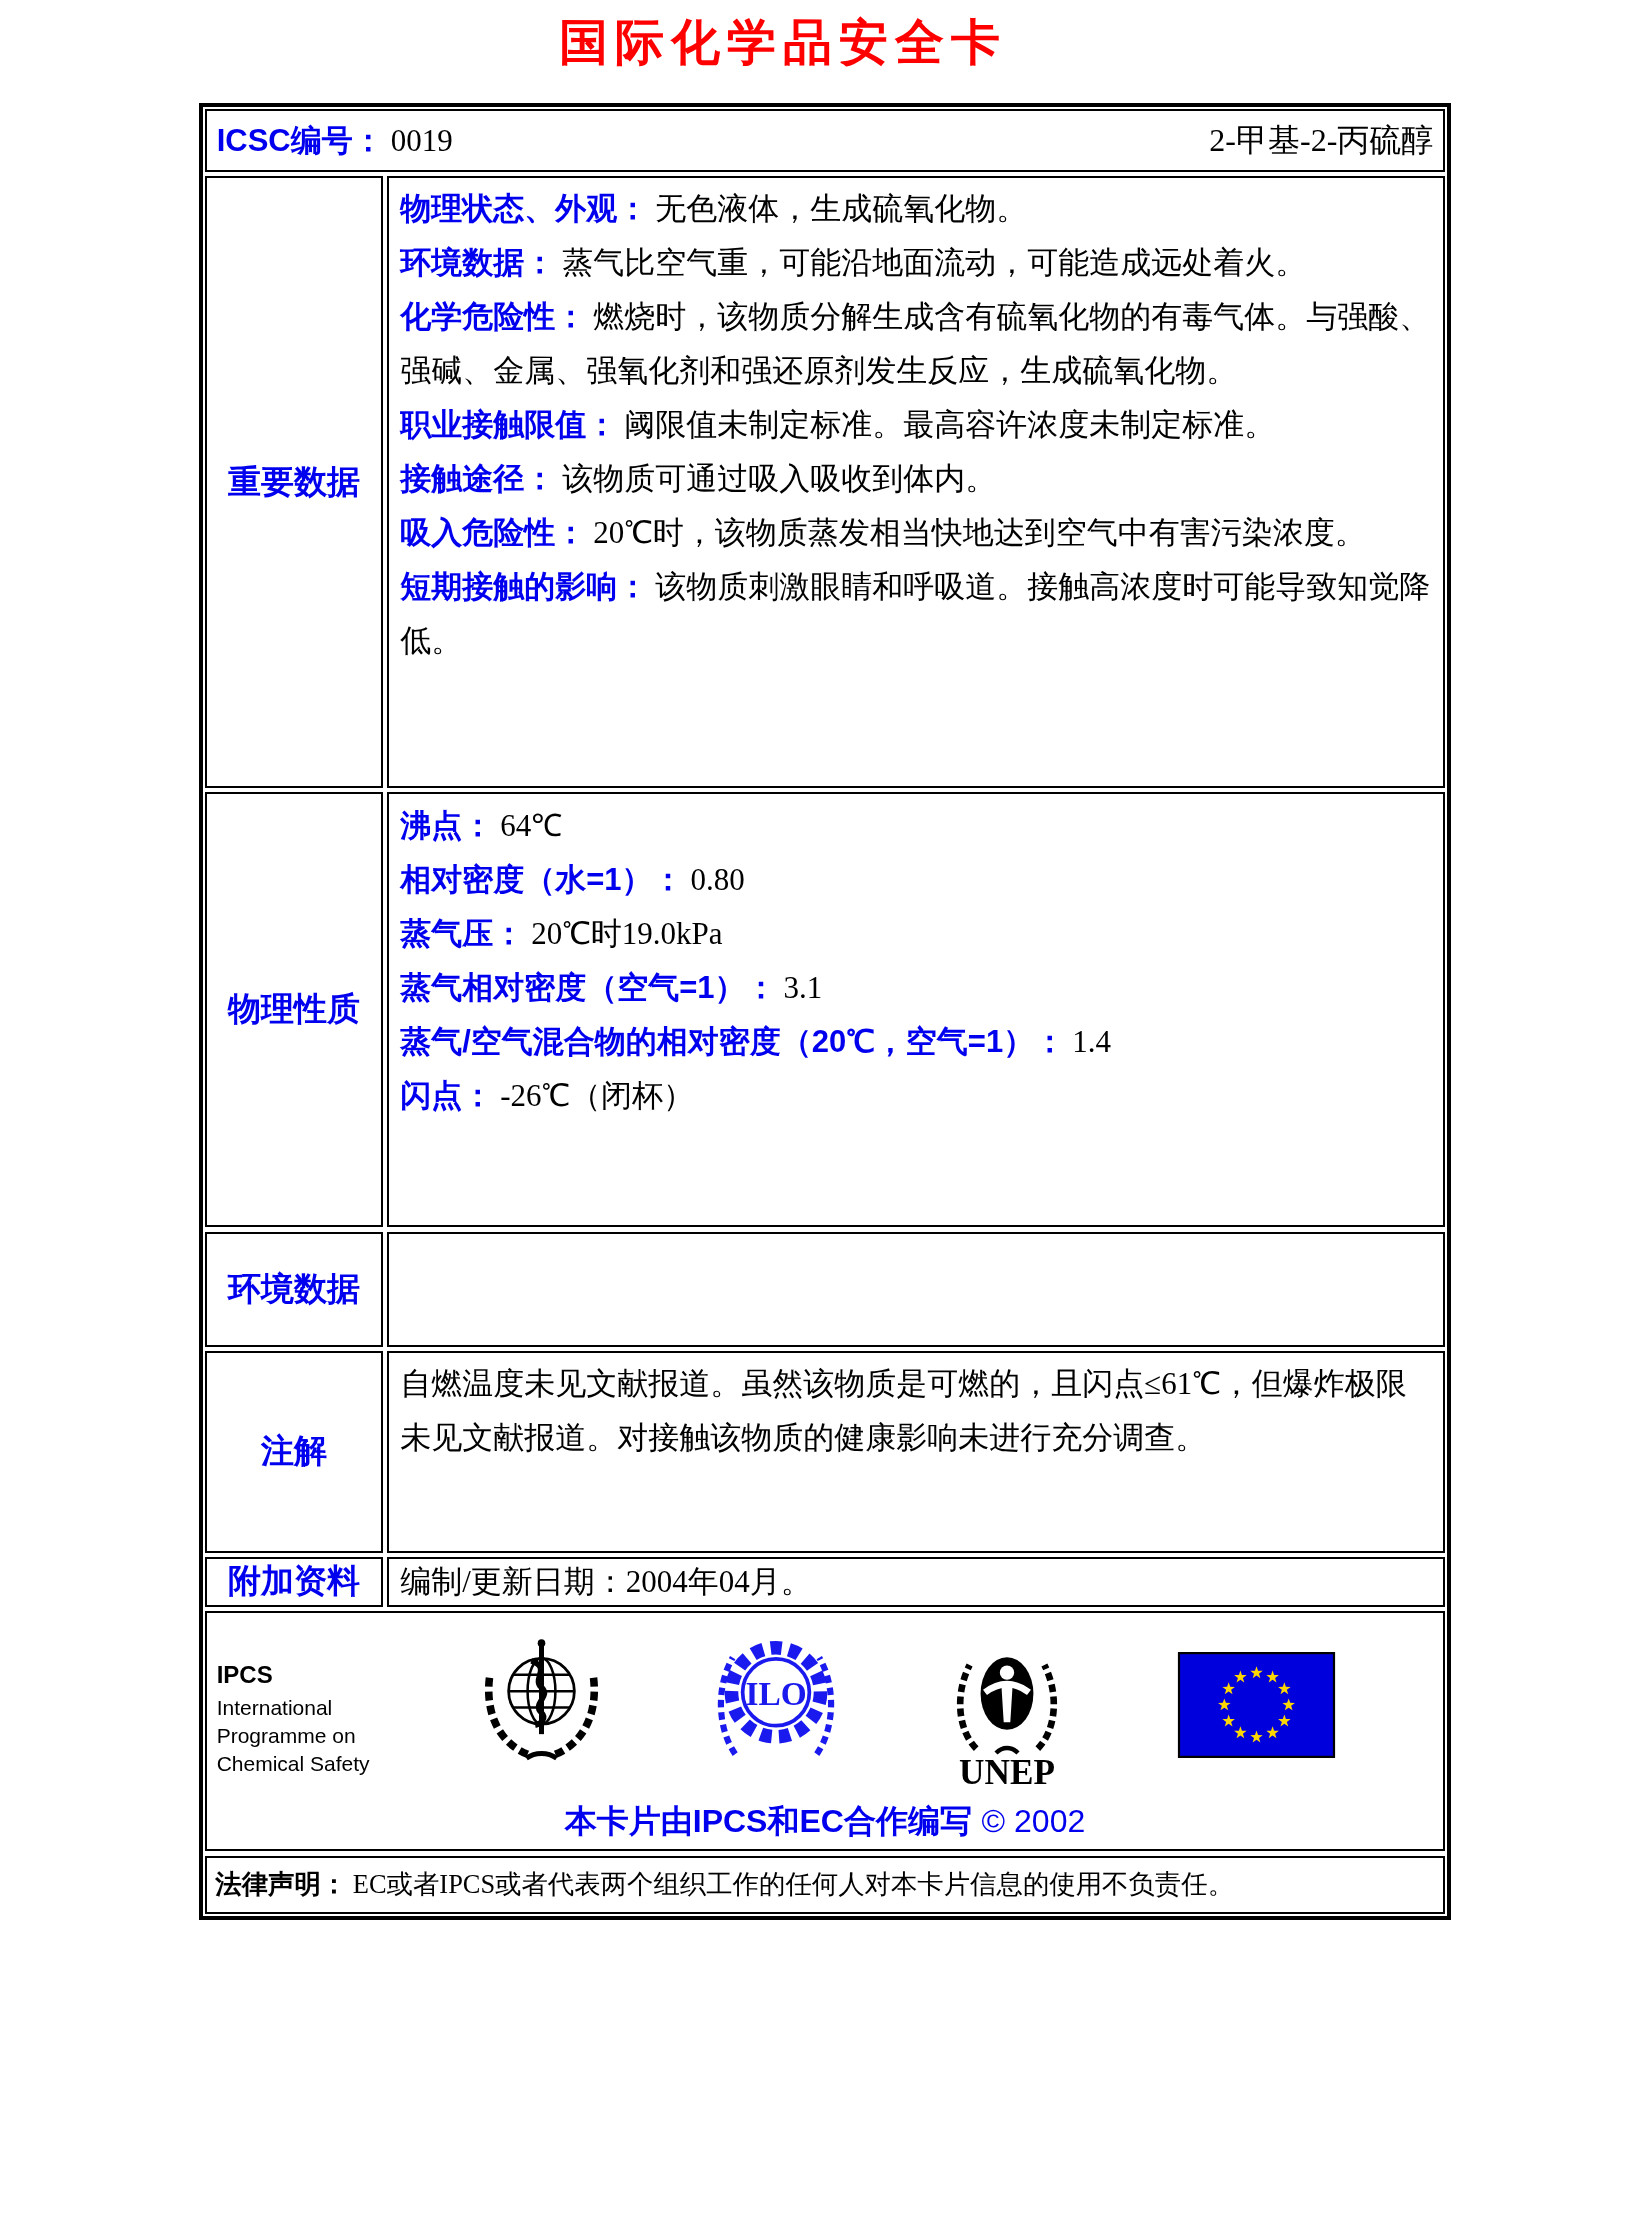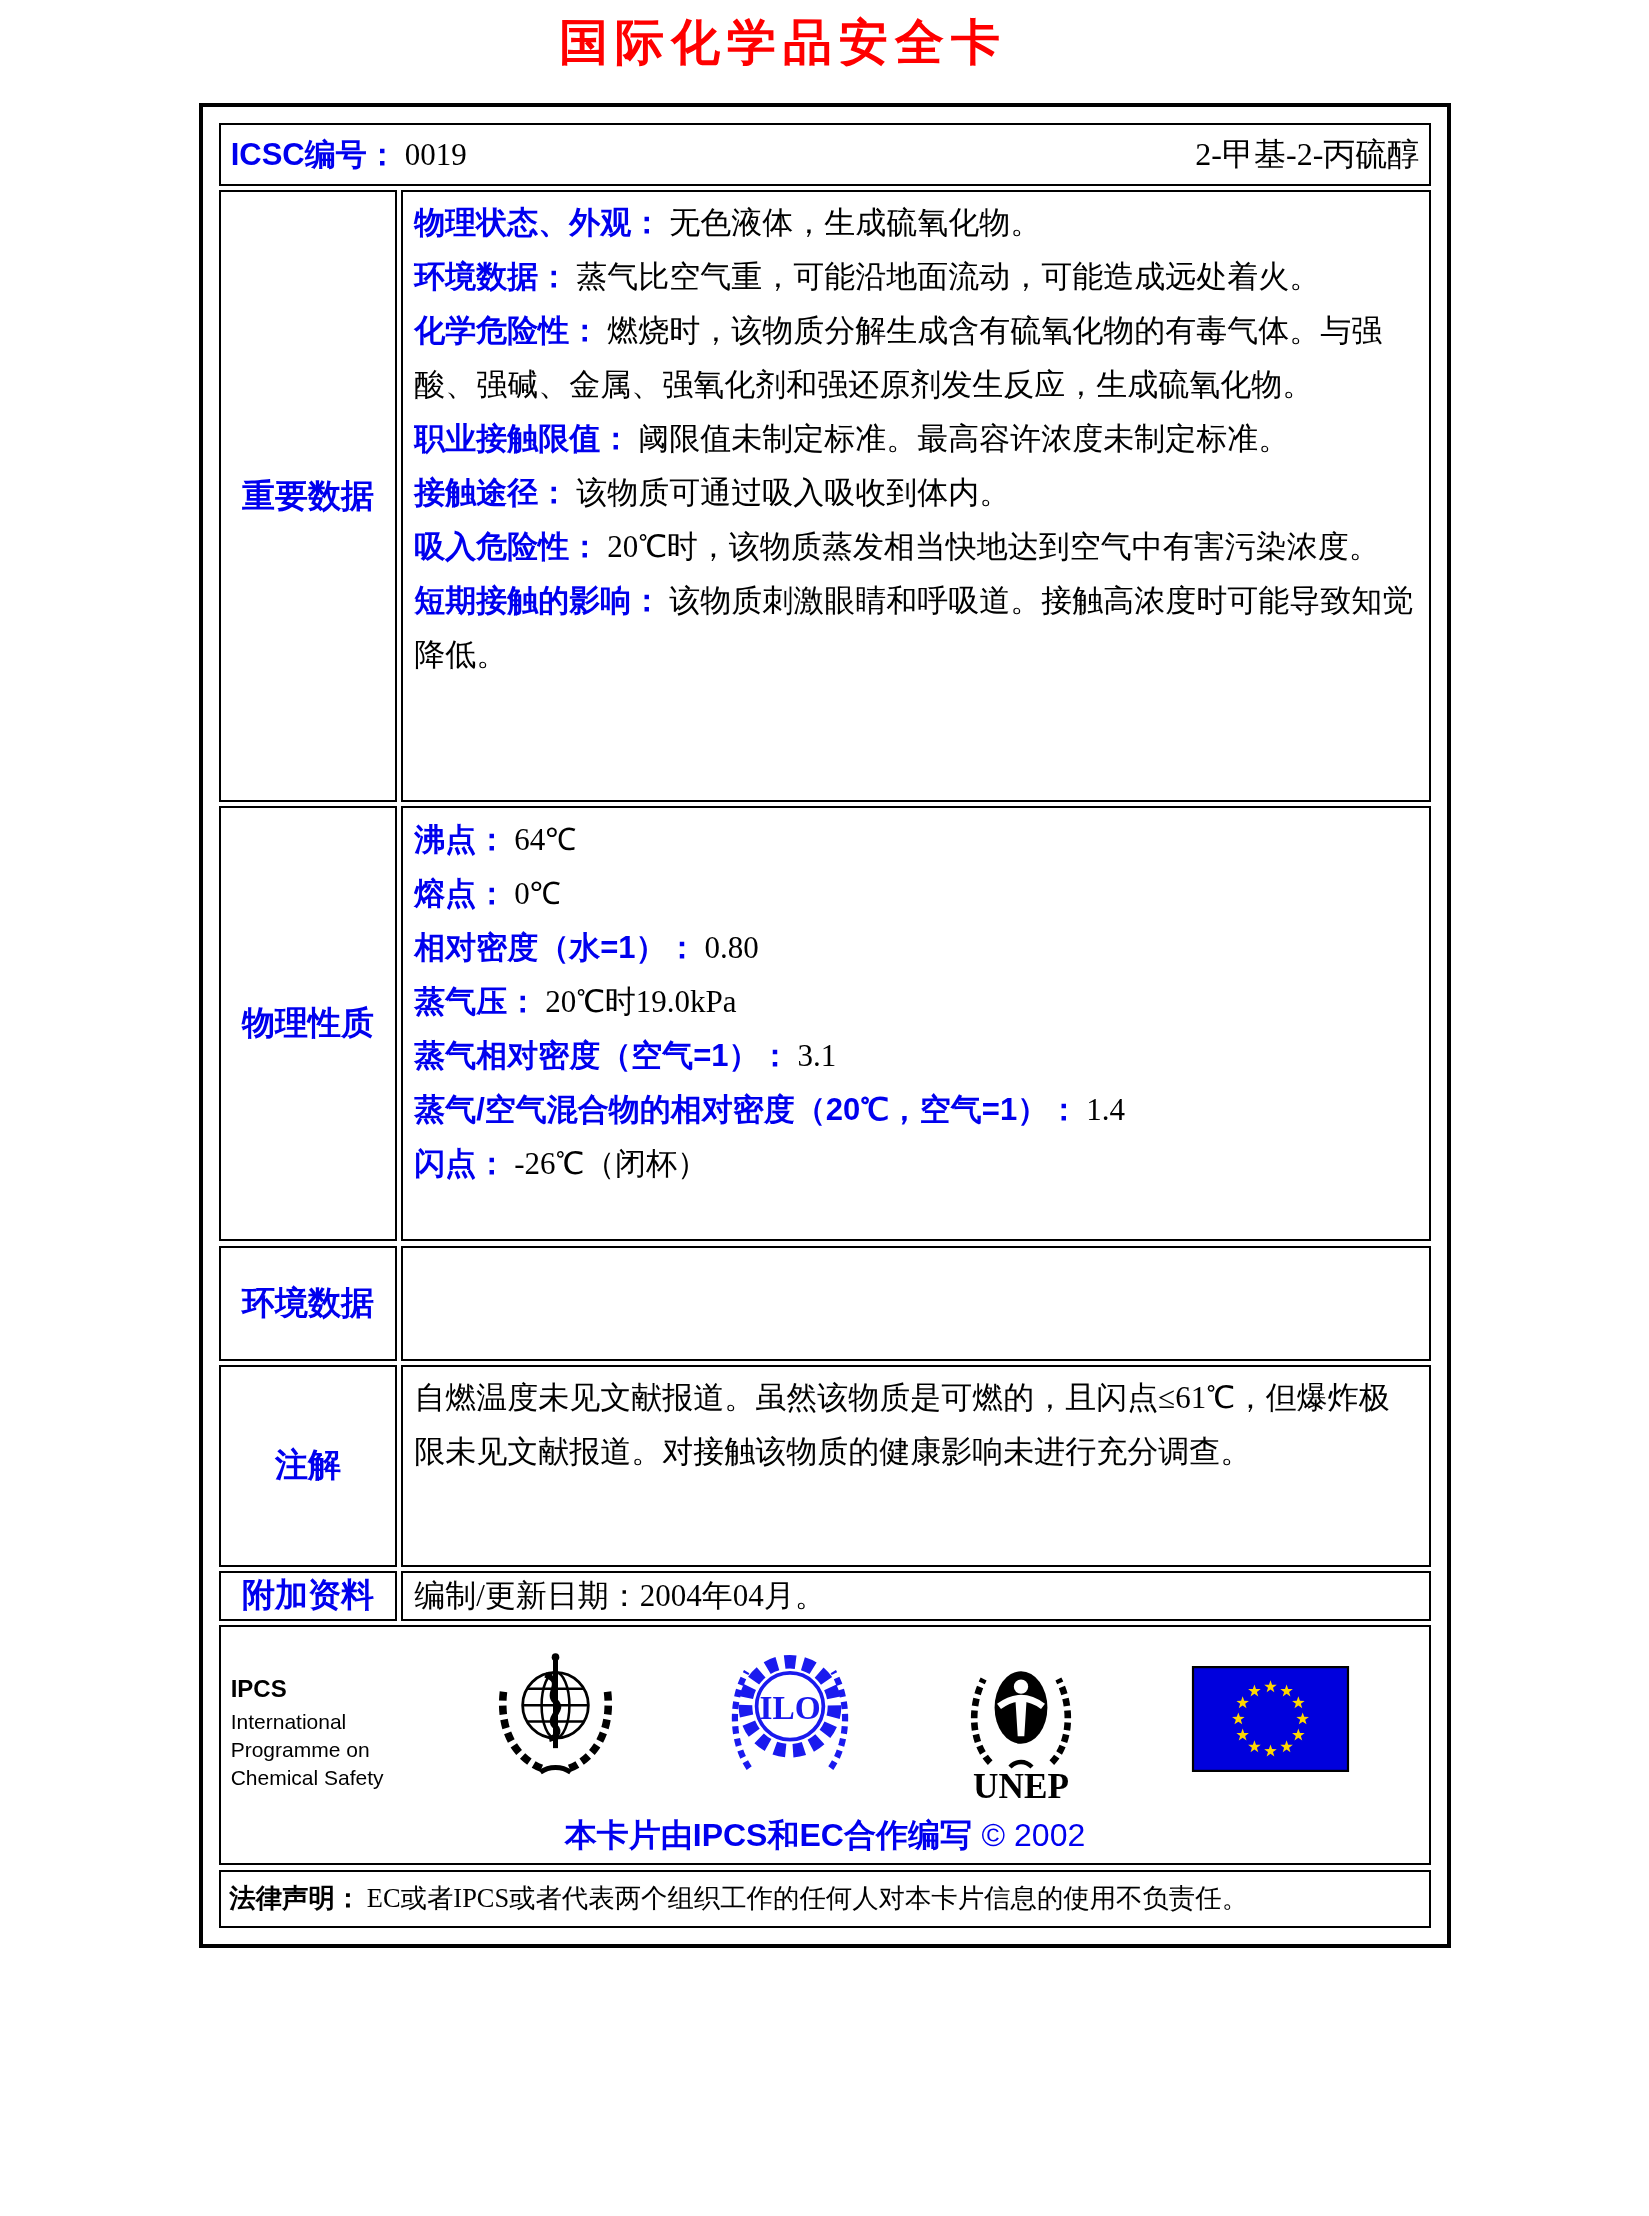--- a/index.html
+++ b/index.html
@@ -18,21 +18,21 @@
     font-family:"Liberation Sans", sans-serif;
     font-weight:bold;
     font-size:49px;
     letter-spacing:7px;
     color:#ff0000;
   }
   .card {
     position:absolute; left:199px; top:103px;
     width:1252px;
     border:4.9px solid #000;
-    padding:16px;
+    padding:2px;
     display:flex; flex-direction:column; gap:4.2px;
     background:#fff;
   }
   .row { display:flex; gap:4.2px; }
   .cell { border:2.8px solid #000; background:#fff; }
   .label-cell {
     flex:0 0 178px;
     display:flex; align-items:center; justify-content:center;
     font-family:"Liberation Sans", sans-serif;
     font-weight:bold;
@@ -139,21 +139,20 @@
         <div><span class="kv-label">接触途径：</span><span class="kv-value">该物质可通过吸入吸收到体内。</span></div>
         <div><span class="kv-label">吸入危险性：</span><span class="kv-value">20℃时，该物质蒸发相当快地达到空气中有害污染浓度。</span></div>
         <div><span class="kv-label">短期接触的影响：</span><span class="kv-value">该物质刺激眼睛和呼吸道。接触高浓度时可能导致知觉降低。</span></div>
       </div>
     </div>
 
     <div class="row row-physical">
       <div class="cell label-cell">物理性质</div>
       <div class="cell content-cell">
         <div><span class="kv-label">沸点：</span><span class="kv-value">64℃</span></div>
-        <div><span class="kv-label">熔点：</span><span class="kv-value">0℃</span></div>
         <div><span class="kv-label">相对密度（水=1）：</span><span class="kv-value">0.80</span></div>
         <div><span class="kv-label">蒸气压：</span><span class="kv-value">20℃时19.0kPa</span></div>
         <div><span class="kv-label">蒸气相对密度（空气=1）：</span><span class="kv-value">3.1</span></div>
         <div><span class="kv-label">蒸气/空气混合物的相对密度（20℃，空气=1）：</span><span class="kv-value">1.4</span></div>
         <div><span class="kv-label">闪点：</span><span class="kv-value">-26℃（闭杯）</span></div>
       </div>
     </div>
 
     <div class="row row-environment">
       <div class="cell label-cell">环境数据</div>

